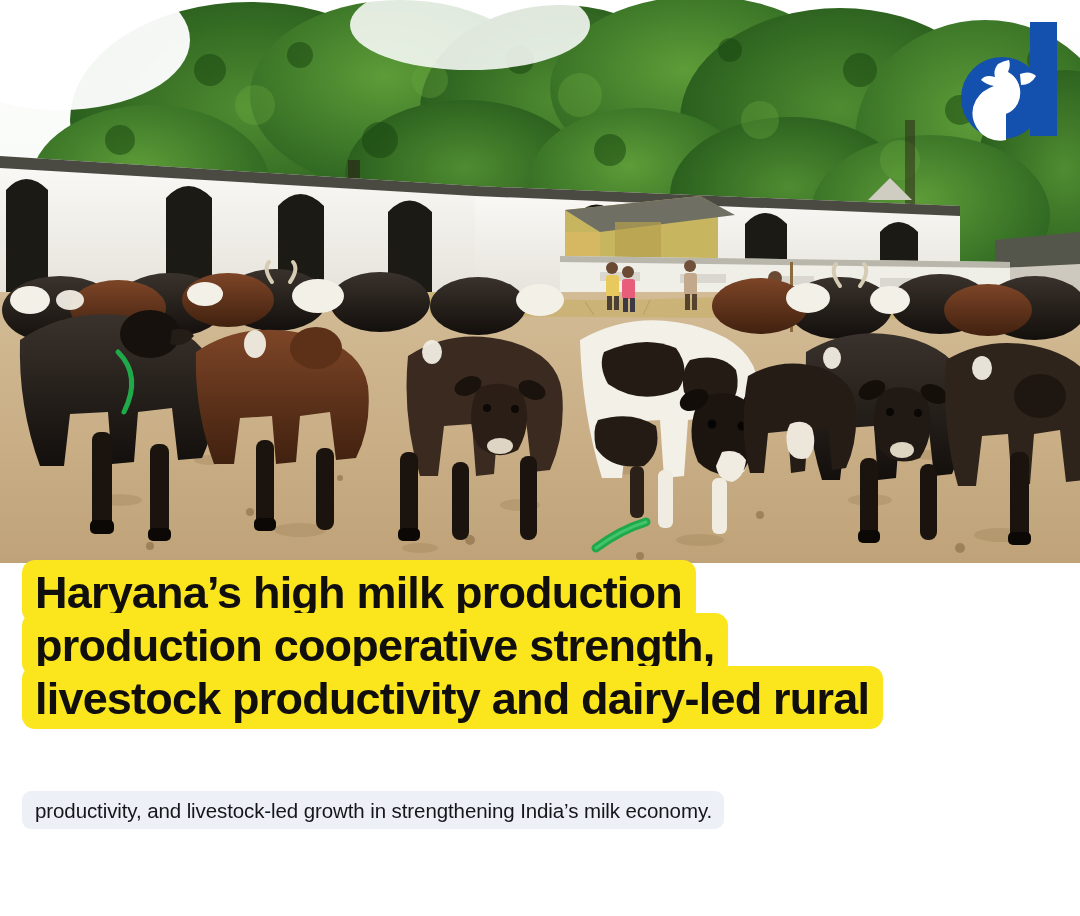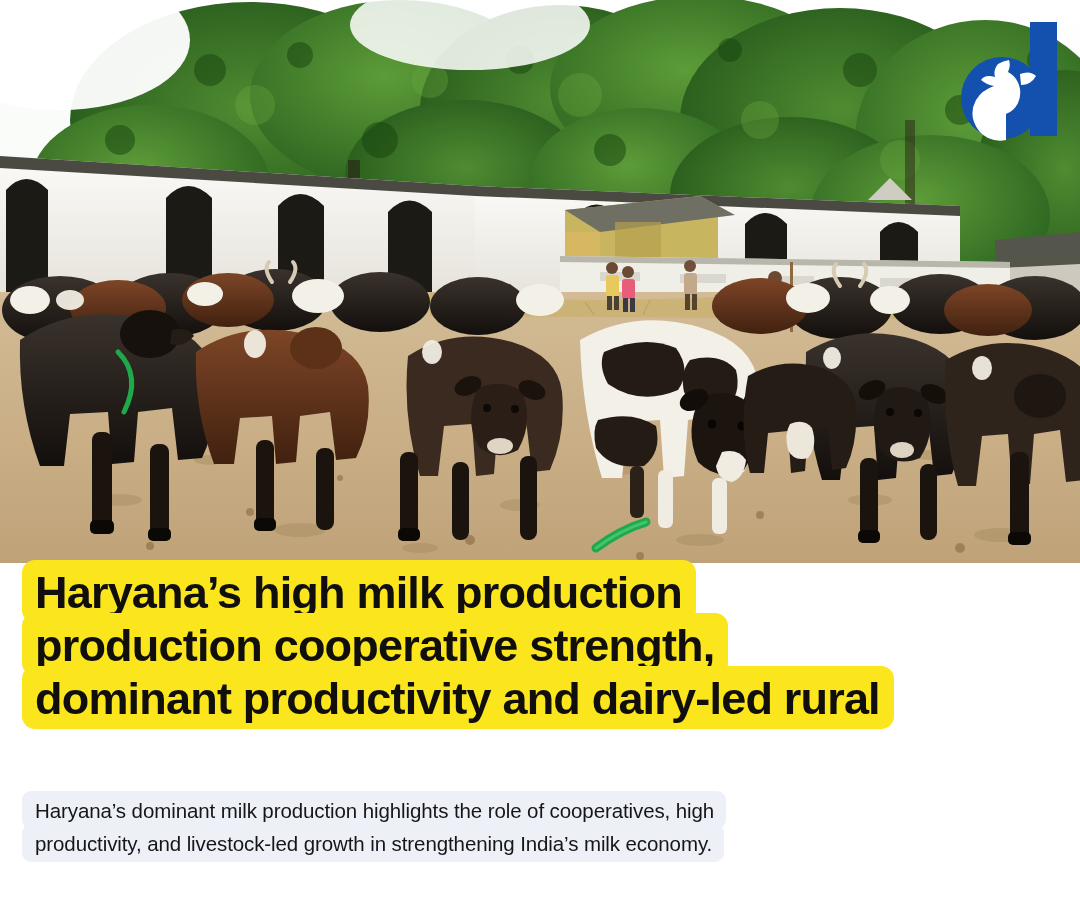--- a/index.html
+++ b/index.html
@@ -445,24 +445,23 @@
       <path d="M44 46 q-5 6 -3 13 q-10 -3 -14 3 q6 5 13 6 q-12 4 -18 14 q-6 11 -2 22 q4 11 14 16 q9 4 18 2 l0 -26 q8 -3 12 -11 q4 -9 1 -18 q-3 -9 -11 -13 q3 -6 1 -12 q-6 1 -11 4 Z" fill="#ffffff"></path>
 
       <path d="M66 56 q10 -4 16 2 q-5 9 -15 9 Z" fill="#ffffff"></path>
     </svg>
   </div>
 
   <div class="headline-wrap">
     <h1 class="hl-lines">
       <span class="hl-line"><span class="headline">Haryana’s high milk production</span></span>
       <span class="hl-line"><span class="headline">production cooperative strength,</span></span>
-      <span class="hl-line"><span class="headline">dominant productivity and dairy-led rural</span></span>
+      <span class="hl-line"><span class="headline">livestock productivity and dairy-led rural</span></span>
     </h1>
   </div>
 
   <div class="sub-wrap">
     <p>
-      <span class="sub-line"><span class="subtitle">Haryana’s dominant milk production highlights the role of cooperatives, high</span></span>
       <span class="sub-line"><span class="subtitle">productivity, and livestock-led growth in strengthening India’s milk economy.</span></span>
     </p>
   </div>
 
 </div>
 
 </body></html>

